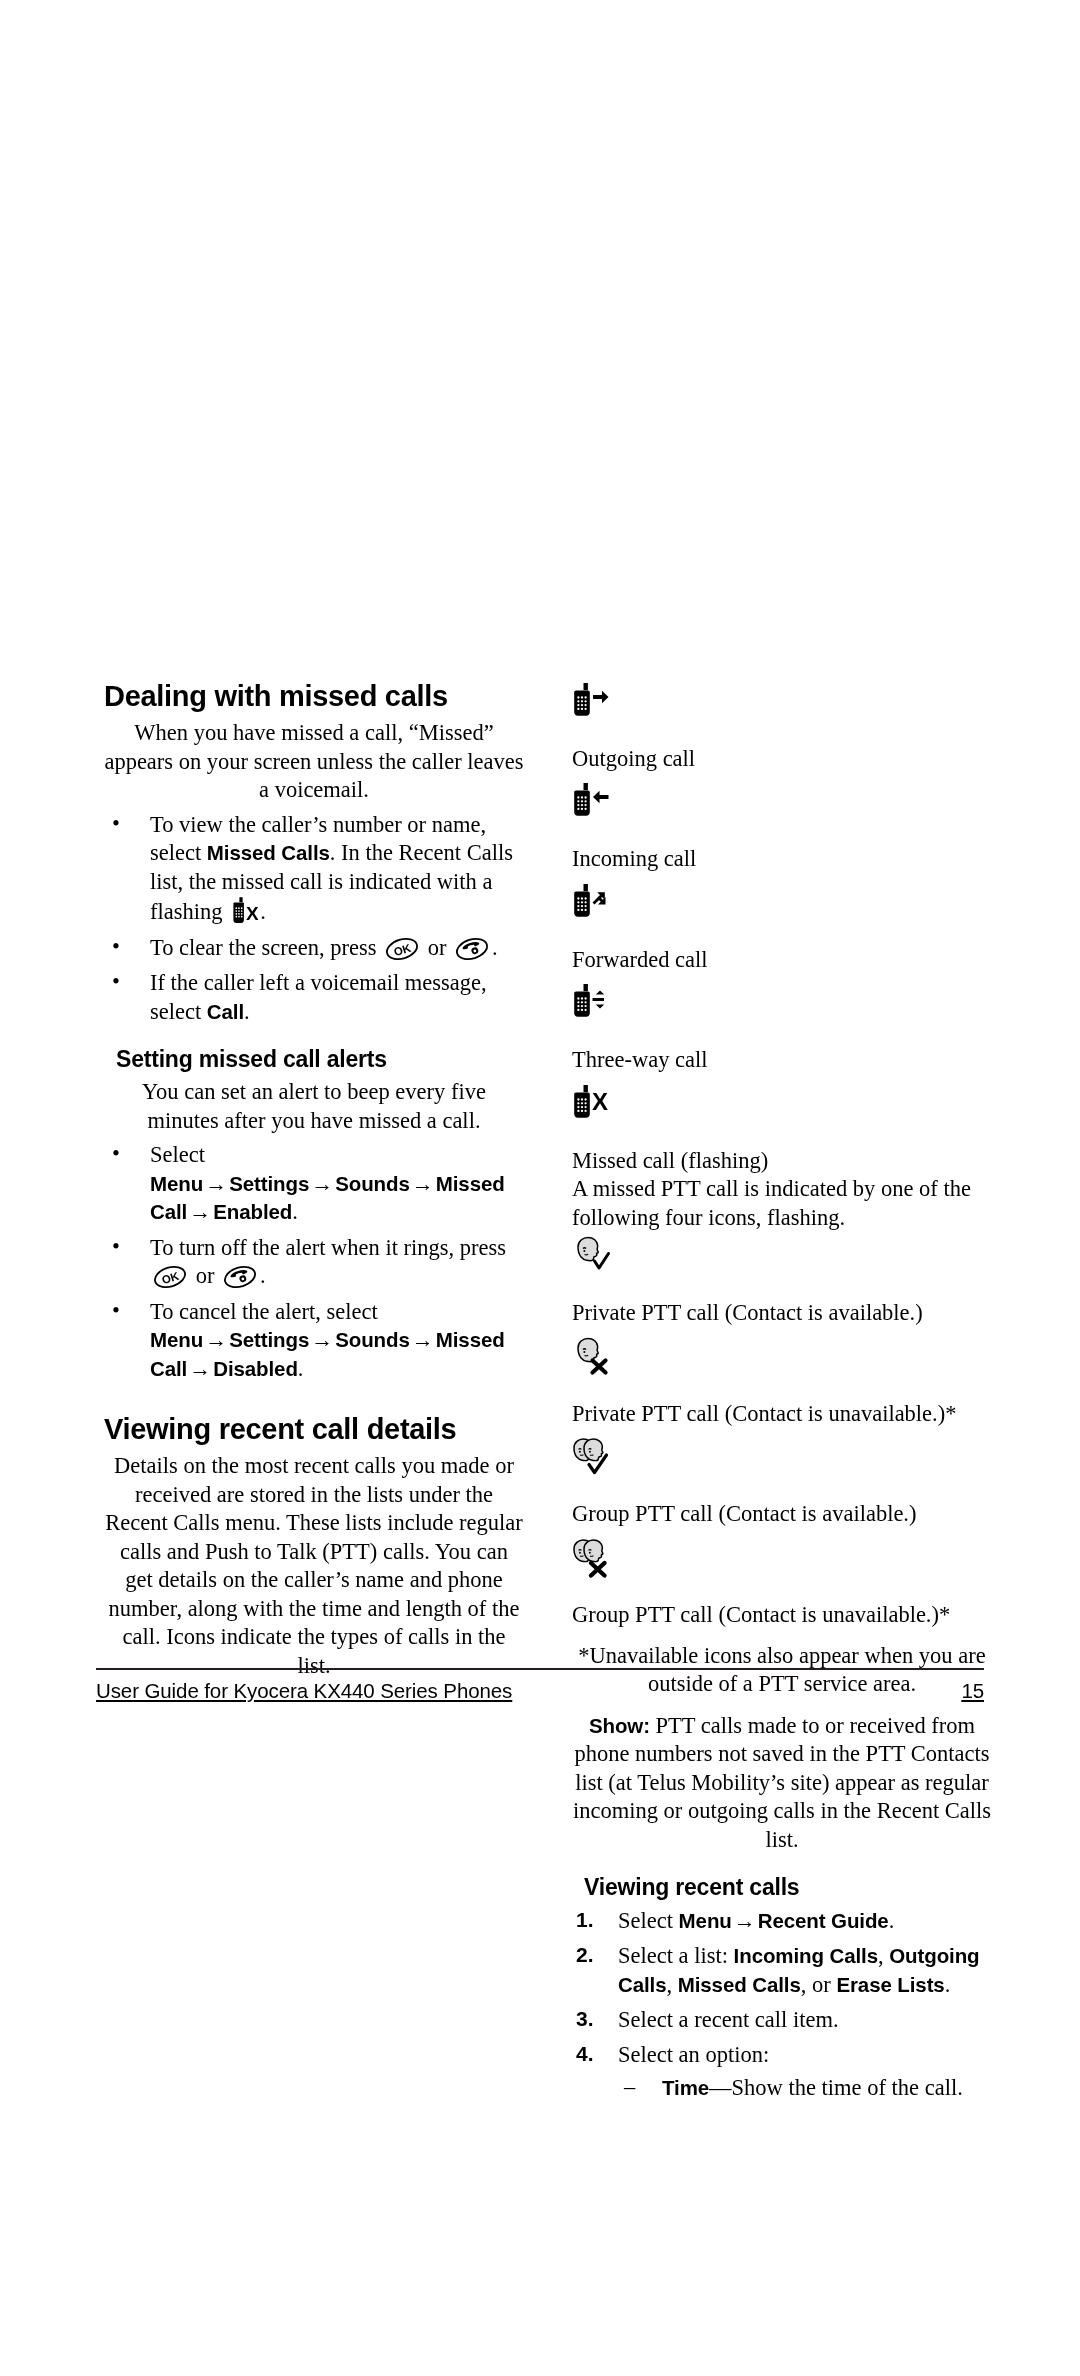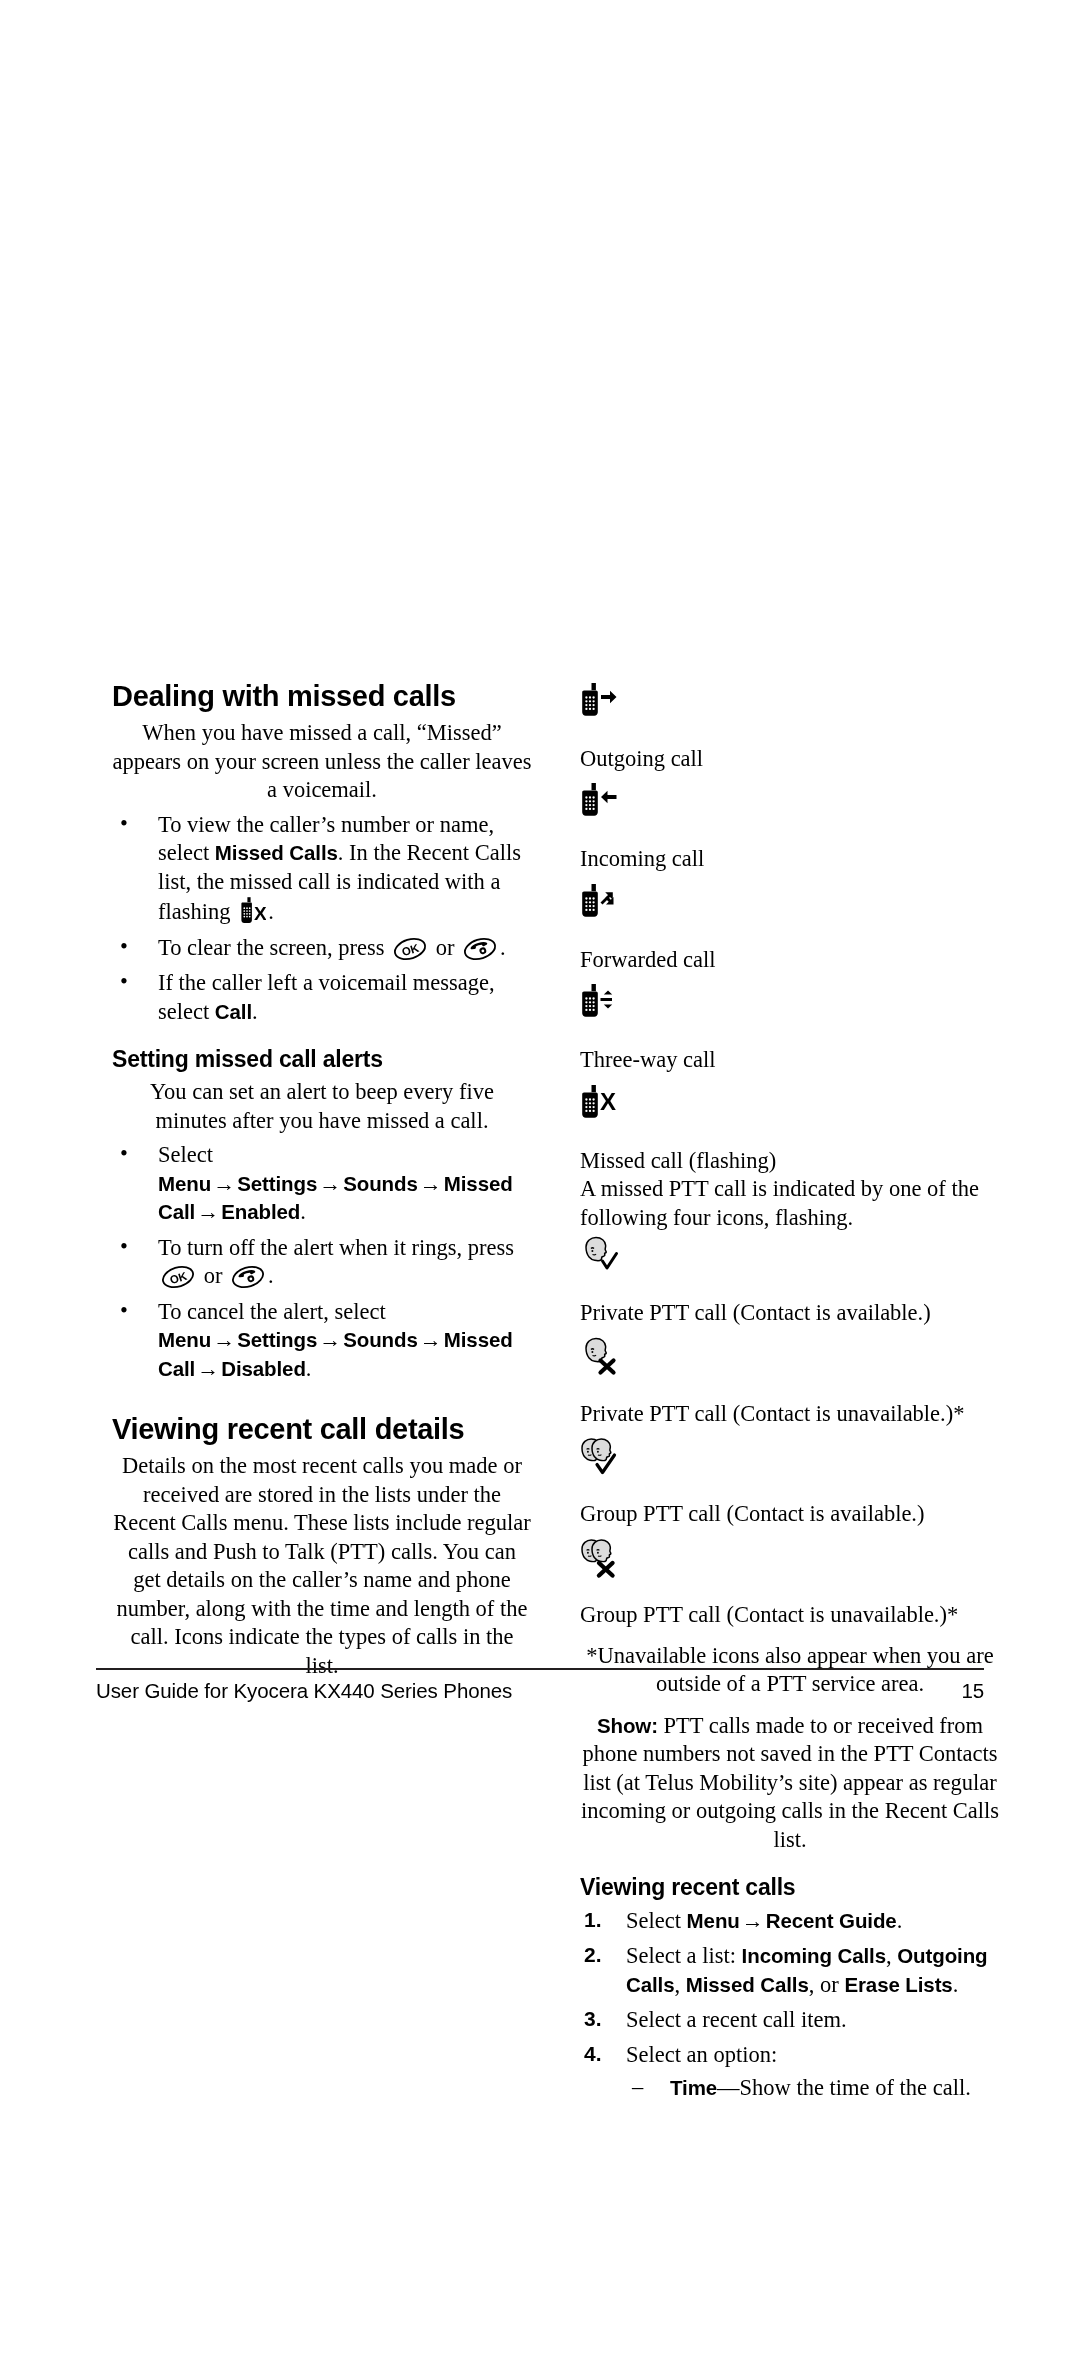--- a/index.html
+++ b/index.html
@@ -18,21 +18,21 @@
 
   .page {
     position: absolute;
     left: 0; top: 0;
     width: 1080px;
     height: 2376px;
   }
 
   .content {
     position: absolute;
-    left: 112px;
+    left: 104px;
     top: 680px;
     width: 888px;
   }
 
   .cols {
     display: flex;
     gap: 48px;
     align-items: flex-start;
   }
   .col { width: 420px; }
@@ -43,21 +43,21 @@
     font-size: 29px;
     letter-spacing: -0.3px;
     margin: 0 0 7px 0;
     line-height: 1.12;
   }
   h2.sub {
     font-family: "Liberation Sans", sans-serif;
     font-weight: bold;
     font-size: 23px;
     letter-spacing: -0.2px;
-    margin: 20px 0 6px 0;
+    margin: 20px 0 6px 12px;
     line-height: 1.15;
   }
   h1.sec.spaced { margin-top: 30px; }
 
   p.body {
     font-size: 22.5px;
     line-height: 1.265;
     margin: 0 0 2px 0;
     text-align: center;
   }
@@ -175,20 +175,21 @@
     width: 100%;
   }
   .footer .frow {
     display: flex;
     justify-content: space-between;
     align-items: baseline;
     font-family: "Liberation Sans", sans-serif;
     font-size: 20.5px;
     padding-top: 9px;
     letter-spacing: -0.1px;
+    text-decoration: underline;
   }
 </style>
 </head>
 <body>
 
 <div class="page">
 
   <div class="content">
     <div class="cols">
 

